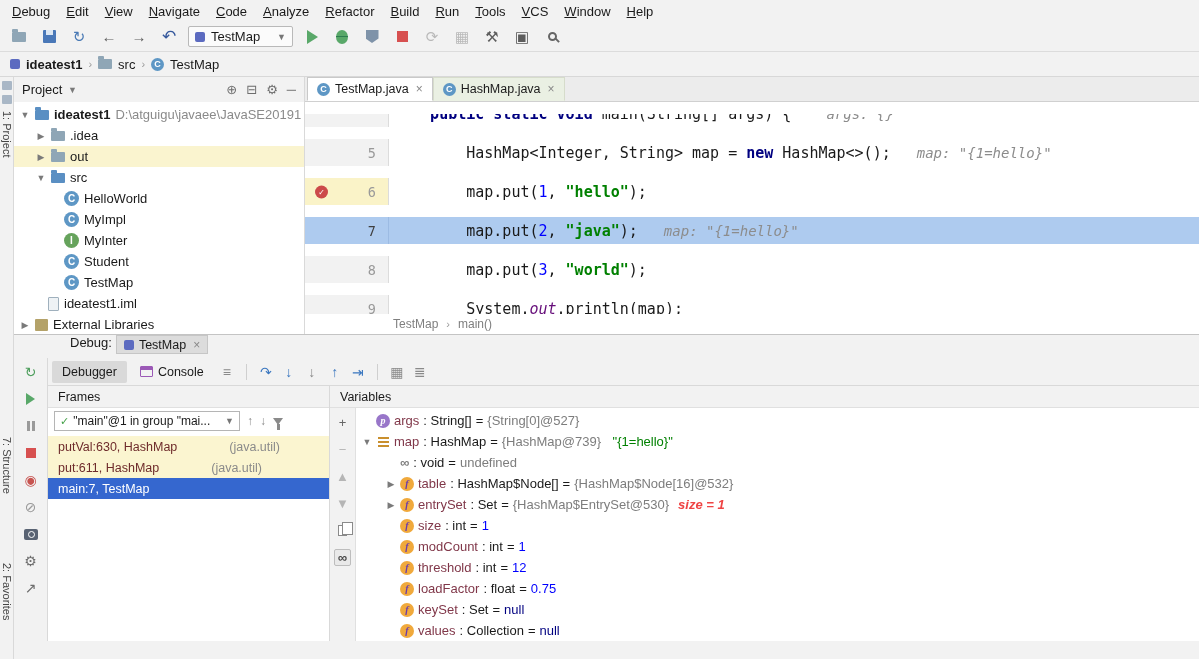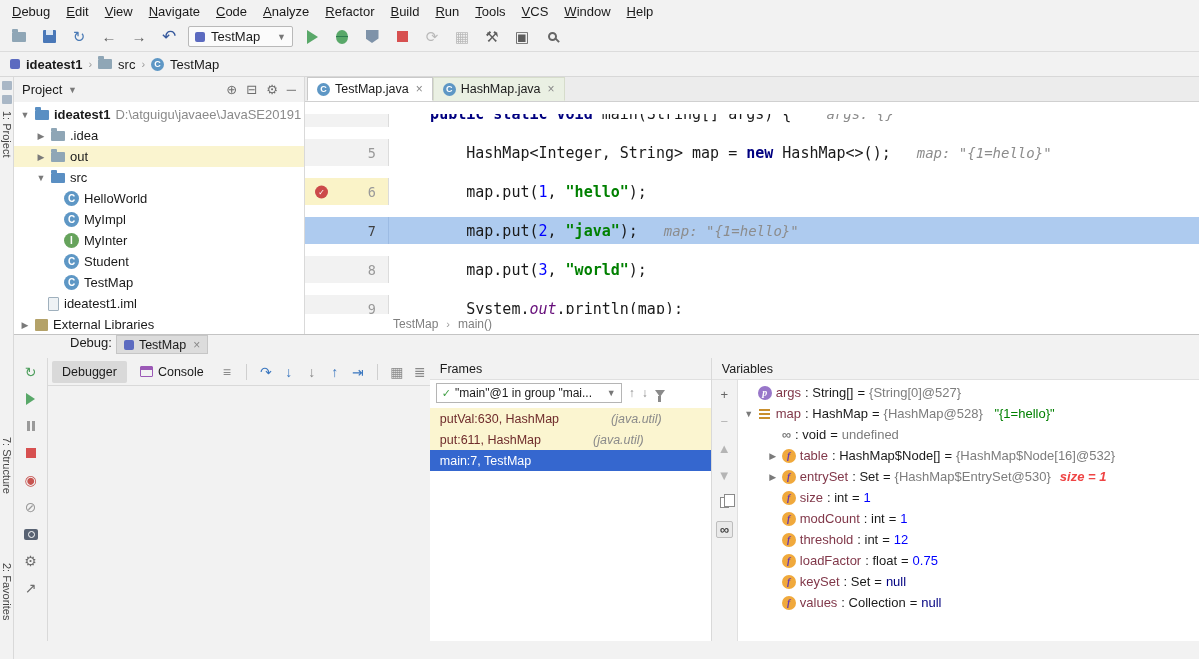--- a/index.html
+++ b/index.html
@@ -136,21 +136,21 @@
   .red{ color:#c75450; }
   .gray2{ color:#9a9a9a; }
   .dkgray{ color:#6e6e6e; }
   .pause-ic{ display:flex; gap:2px; }
   .pause-ic i{ width:3px; height:10px; background:#9a9a9a; display:block; }
   .stop-ic{ width:10px; height:10px; background:#d75050; }
   .cam{ width:14px; height:11px; background:#596373; border-radius:2px; position:relative; }
   .cam::after{ content:''; position:absolute; top:2px; left:4px; width:5px; height:5px;
                border:1.5px solid #fff; border-radius:50%; }
 
-  .dright{ flex:1; display:flex; flex-direction:row; min-width:0; }
+  .dright{ flex:1; display:flex; flex-direction:column; min-width:0; }
   .dtabs{ height:28px; display:flex; align-items:center; gap:3px; padding-left:4px;
           border-bottom:1px solid #d9d9d9; flex:0 0 auto; }
   .dtabbtn{ padding:4px 10px; font-size:12.5px; display:flex; align-items:center; gap:5px; }
   .dtabbtn.sel{ background:#d9d9d9; border-radius:2px; }
   .console-ic{ width:13px; height:11px; border:1.5px solid #9b59b6; border-radius:1px; position:relative; }
   .console-ic::after{ content:''; position:absolute; top:0; left:0; right:0; height:3px; background:#9b59b6; }
   .sep{ width:1px; height:16px; background:#cfcfcf; margin:0 6px; }
   .step{ width:20px; height:20px; display:flex; align-items:center; justify-content:center;
          color:#3c78c0; font-size:14px; }
   .step.gy{ color:#8a8a8a; }
@@ -164,21 +164,21 @@
   .combo{ width:186px; height:20px; border:1px solid #b5b5b5; background:#fff; display:flex;
           align-items:center; gap:4px; padding:0 5px; font-size:12px; white-space:nowrap; overflow:hidden; }
   .chk{ color:#43a047; font-size:11px; }
   .tbarrow{ color:#8a8a8a; font-size:12px; }
   .funnel{ width:0; height:0; border-left:5px solid transparent; border-right:5px solid transparent;
            border-top:7px solid #8a8a8a; position:relative; }
   .funnel::after{ content:''; position:absolute; left:-1.5px; top:-1px; width:3px; height:6px; background:#8a8a8a; }
   .framelist{ flex:1; padding-top:2px; }
   .frow{ height:21px; display:flex; align-items:center; padding-left:10px; font-size:12.5px; white-space:nowrap; }
   .frow.lib{ background:#fbf5d0; color:#6e2b2b;gap:48px; }
-  .frow .pkg{ color:#8a8a8a; font-style:italic; margin-left:4px; }
+  .frow .pkg{ color:#8a8a8a; margin-left:4px; }
   .frow.sel{ background:#3567cf; color:#fff; }
 
   .vars{ flex:1; display:flex; flex-direction:column; background:#fff; min-width:0; }
   .varsbody{ flex:1; display:flex; min-height:0; }
   .wstrip{ width:26px; flex:0 0 auto; background:#f2f2f2; border-right:1px solid #e0e0e0; display:flex;
            flex-direction:column; align-items:center; padding-top:6px; gap:11px; color:#666; font-size:13px; }
   .wstrip .wi{ width:16px; height:16px; display:flex; align-items:center; justify-content:center; }
   .wi.lt{ color:#b5b5b5; }
   .copy-ic{ width:9px; height:11px; border:1px solid #8a8a8a; background:#fff; position:relative; }
   .copy-ic::after{ content:''; position:absolute; top:-4px; left:3px; width:9px; height:11px;
@@ -552,21 +552,21 @@
                         <span class="vval">{String[0]@527}</span>
                     </div>
 
                     <div class="vrow">
                       <span class="chev">▼</span>
                       <span class="vicon bars">
                           <i></i>
                           <i></i>
                           <i></i>
                         </span>
-                      <span class="vname">map</span><span>: HashMap</span><span> = </span><span class="vval">{HashMap@528}</span>&nbsp;<span class="vstr">"{1=hello}"</span>
+                      <span class="vname">map</span><span>: HashMap</span><span> = </span><span class="vval">{HashMap@739}</span>&nbsp;<span class="vstr">"{1=hello}"</span>
                     </div>
 
                     <div class="vrow lvl1">
                       <span class="chev"></span>
                       <span class="vval" style="font-weight:bold;">∞</span>
                         <span>: void</span>
                         <span> = </span>
                         <span class="vval">undefined</span>
                     </div>
 

